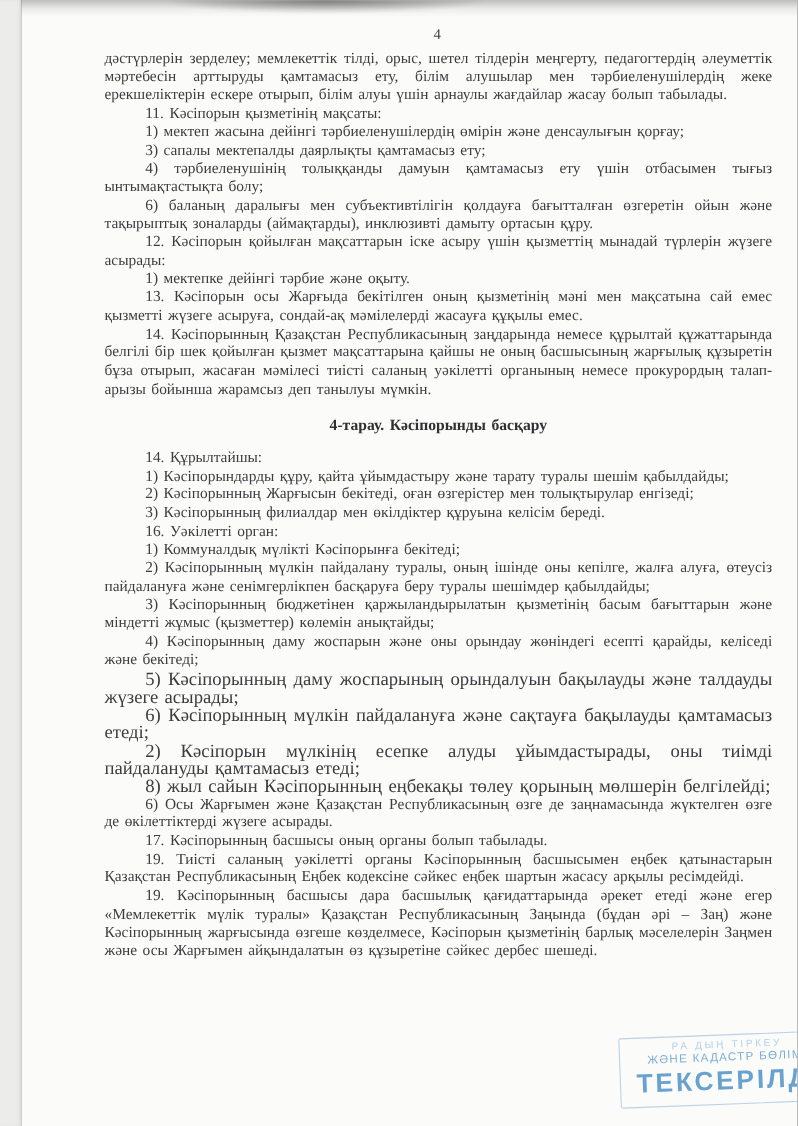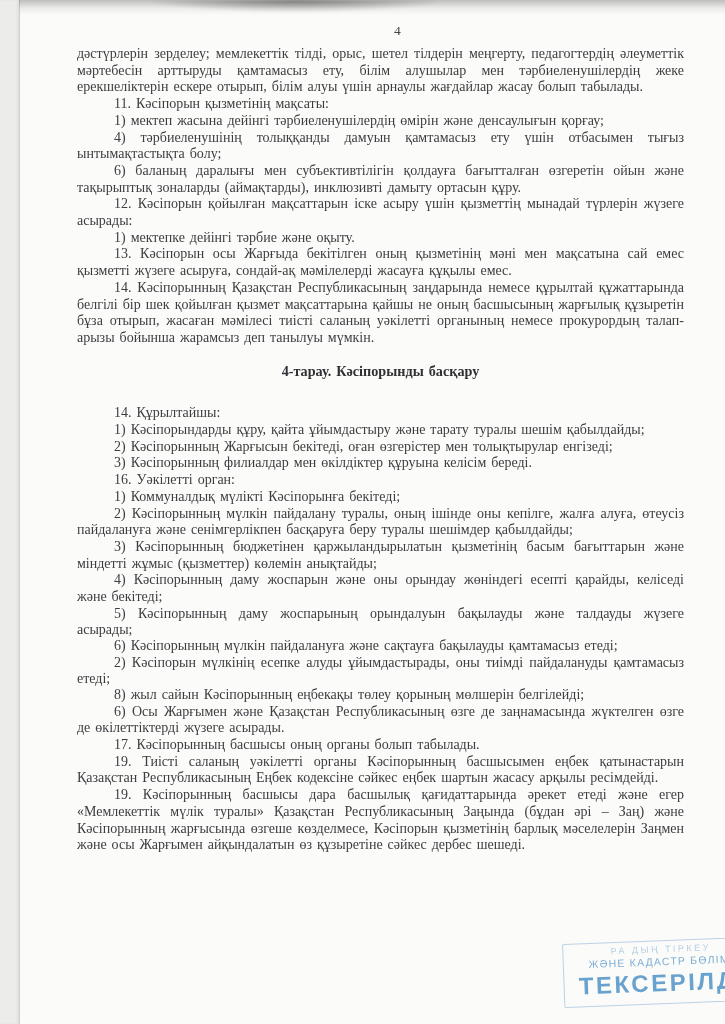--- a/index.html
+++ b/index.html
@@ -26,32 +26,32 @@
   .scan-top-smudge {
     position: absolute; left: 150px; top: 0; width: 290px; height: 12px;
     background: radial-gradient(ellipse at 50% 0%, rgba(60,60,60,0.55), rgba(120,120,120,0) 72%);
     filter: blur(1px);
   }
   .page-number {
     position: absolute; top: 23px; left: 394px;
     font-size: 13.5px; color: #45454a;
   }
   .doc {
-    position: absolute; left: 77px; top: 46px; width: 607px;
+    position: absolute; left: 95px; top: 46px; width: 607px;
     color: #3d3d41;
     font-size: 14px;
     line-height: 16.7px;
     word-spacing: 1.5px;
     text-align: justify;
   }
   .doc p { margin: 0; text-indent: 37px; }
   .doc p.noindent { text-indent: 0; }
-  .doc p.small { font-size: 14px; line-height: 16.3px; }
+  .doc p.small { font-size: 17px; line-height: 16.3px; }
   .doc h2 {
-    margin: 16px 0 26px; text-indent: 0; text-align: center;
+    margin: 16px 0 13px; text-indent: 0; text-align: center;
     font-size: 14.2px; font-weight: bold; color: #303035;
   }
   
   .stamp {
     position: absolute; left: 562px; top: 944px;
     width: 195px; height: 64px;
     box-sizing: border-box;
     padding: 3px 6px 4px 8px;
     border: 1.5px solid rgba(125,172,212,0.5);
     border-radius: 2px;
@@ -79,20 +79,21 @@
   <div class="scan-left"></div>
   <div class="scan-top"></div>
   <div class="scan-top-smudge"></div>
 
   <div class="page-number">4</div>
 
   <div class="doc">
       <p class="noindent">дәстүрлерін зерделеу; мемлекеттік тілді, орыс, шетел тілдерін меңгерту, педагогтердің әлеуметтік мәртебесін арттыруды қамтамасыз ету, білім алушылар мен тәрбиеленушілердің жеке ерекшеліктерін ескере отырып, білім алуы үшін арнаулы жағдайлар жасау болып табылады.</p>
       <p>11. Кәсіпорын қызметінің мақсаты:</p>
       <p>1) мектеп жасына дейінгі тәрбиеленушілердің өмірін және денсаулығын қорғау;</p>
+      <p>3) сапалы мектепалды даярлықты қамтамасыз ету;</p>
       <p>4) тәрбиеленушінің толыққанды дамуын қамтамасыз ету үшін отбасымен тығыз ынтымақтастықта болу;</p>
       <p>6) баланың даралығы мен субъективтілігін қолдауға бағытталған өзгеретін ойын және тақырыптық зоналарды (аймақтарды), инклюзивті дамыту ортасын құру.</p>
       <p>12. Кәсіпорын қойылған мақсаттарын іске асыру үшін қызметтің мынадай түрлерін жүзеге асырады:</p>
       <p>1)  мектепке дейінгі тәрбие және оқыту.</p>
       <p>13. Кәсіпорын осы Жарғыда бекітілген оның қызметінің мәні мен мақсатына сай емес қызметті жүзеге асыруға, сондай-ақ мәмілелерді жасауға құқылы емес.</p>
       <p>14. Кәсіпорынның Қазақстан Республикасының заңдарында немесе құрылтай құжаттарында белгілі бір шек қойылған қызмет мақсаттарына қайшы не оның басшысының жарғылық құзыретін бұза отырып, жасаған мәмілесі тиісті саланың уәкілетті органының немесе прокурордың талап-арызы бойынша жарамсыз деп танылуы мүмкін.</p>
       <h2>4-тарау. Кәсіпорынды басқару</h2>
       <p>14. Құрылтайшы:</p>
       <p>1) Кәсіпорындарды құру, қайта ұйымдастыру және тарату туралы шешім қабылдайды;</p>
       <p>2) Кәсіпорынның Жарғысын бекітеді, оған өзгерістер мен толықтырулар енгізеді;</p>

